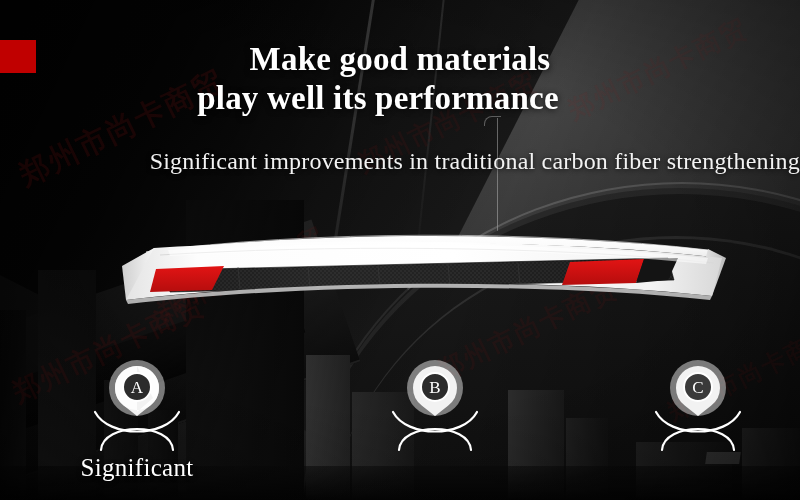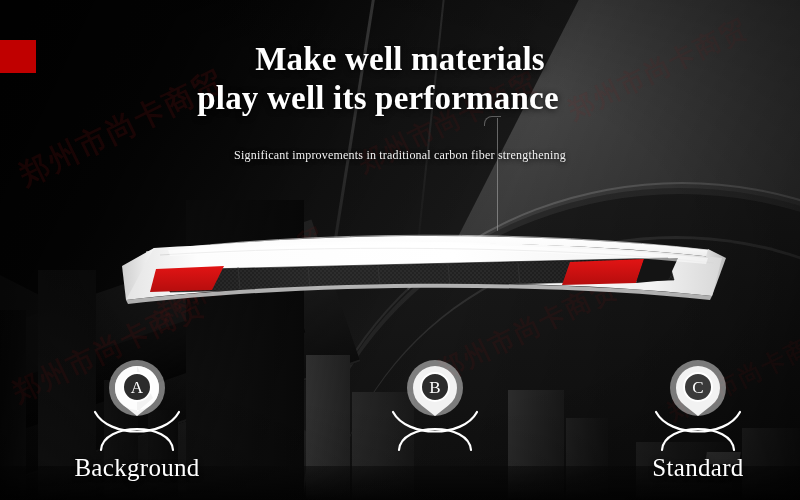--- a/index.html
+++ b/index.html
@@ -181,23 +181,23 @@
     letter-spacing: 0.2px;
     text-shadow: 0 1px 6px rgba(0,0,0,0.85);
   }
   .headline .ln { display: block; }
   .headline .ln2 { margin-left: -44px; }
 
   .subhead {
     position: absolute;
     left: 0; top: 148px;
     width: 800px;
-    text-align: center;
+    text-align: right;
     color: #f2f2f2;
-    font-size: 12px;
+    font-size: 24px;
     letter-spacing: 0.2px;
     text-shadow: 0 1px 5px rgba(0,0,0,0.85);
   }
 
   
   .product { position: absolute; left: 108px; top: 222px; width: 620px; height: 105px; }
 
   
   .badges {
     position: absolute;
@@ -272,21 +272,21 @@
 
   <div class="vignette"></div>
 
   <div class="red-block">
     <svg width="36" height="33" viewBox="0 0 36 33">
       <rect id="accentRect" x="0" y="0" width="36" height="33" fill="#c00000"></rect>
     </svg>
   </div>
 
   <div class="headline">
-    <span class="ln ln1">Make well materials</span>
+    <span class="ln ln1">Make good materials</span>
     <span class="ln ln2">play well its performance</span>
   </div>
 
   <div class="subhead">Significant improvements in traditional carbon fiber strengthening</div>
 
   <div class="product">
     <svg width="620" height="105" viewBox="0 0 620 105">
       <defs>
         <linearGradient id="topFace" x1="0" y1="0" x2="0" y2="1">
           <stop offset="0%" stop-color="#ffffff"></stop>
@@ -376,21 +376,21 @@
           <circle cx="80" cy="28" r="28" fill="#ffffff" opacity="0.45"></circle>
           <path d="M80 6 a22 22 0 1 1 -0.01 0 Z M80 6 L80 52 L96 38 Z" fill="#ffffff" opacity="0.85"></path>
           <path d="M58 28 a22 22 0 0 1 22 -22 a22 22 0 0 1 22 22 a22 22 0 0 1 -9 17.7 L80 56 L67 45.7 A22 22 0 0 1 58 28 Z" fill="#ffffff" opacity="0.9"></path>
           <circle cx="80" cy="27" r="14" fill="#2c2c2c"></circle>
           <circle cx="80" cy="27" r="14" fill="none" stroke="#ffffff" stroke-width="2"></circle>
           <text x="80" y="33" text-anchor="middle" fill="#ffffff" font-family="Liberation Serif, serif" font-size="17">A</text>
           <path d="M38 52 C52 78, 108 78, 122 52" fill="none" stroke="#ffffff" stroke-width="2.2" stroke-linecap="round"></path>
           <path d="M44 90 C46 62, 114 62, 116 90" fill="none" stroke="#ffffff" stroke-width="2.2" stroke-linecap="round"></path>
         </svg>
       </div>
-      <div class="badge-label">Background</div>
+      <div class="badge-label">Significant</div>
     </div>
 
     <div class="badge badge-b">
       <div class="badge-icon">
         <svg width="160" height="92" viewBox="0 0 160 92">
           <circle cx="80" cy="28" r="28" fill="#ffffff" opacity="0.45"></circle>
           <path d="M58 28 a22 22 0 0 1 22 -22 a22 22 0 0 1 22 22 a22 22 0 0 1 -9 17.7 L80 56 L67 45.7 A22 22 0 0 1 58 28 Z" fill="#ffffff" opacity="0.9"></path>
           <circle cx="80" cy="27" r="14" fill="#2c2c2c"></circle>
           <circle cx="80" cy="27" r="14" fill="none" stroke="#ffffff" stroke-width="2"></circle>
           <text x="80" y="33" text-anchor="middle" fill="#ffffff" font-family="Liberation Serif, serif" font-size="17">B</text>
@@ -405,17 +405,16 @@
         <svg width="160" height="92" viewBox="0 0 160 92">
           <circle cx="80" cy="28" r="28" fill="#ffffff" opacity="0.45"></circle>
           <path d="M58 28 a22 22 0 0 1 22 -22 a22 22 0 0 1 22 22 a22 22 0 0 1 -9 17.7 L80 56 L67 45.7 A22 22 0 0 1 58 28 Z" fill="#ffffff" opacity="0.9"></path>
           <circle cx="80" cy="27" r="14" fill="#3a3a3a"></circle>
           <circle cx="80" cy="27" r="14" fill="none" stroke="#ffffff" stroke-width="2"></circle>
           <text x="80" y="33" text-anchor="middle" fill="#ffffff" font-family="Liberation Serif, serif" font-size="17">C</text>
           <path d="M38 52 C52 78, 108 78, 122 52" fill="none" stroke="#ffffff" stroke-width="2.2" stroke-linecap="round"></path>
           <path d="M44 90 C46 62, 114 62, 116 90" fill="none" stroke="#ffffff" stroke-width="2.2" stroke-linecap="round"></path>
         </svg>
       </div>
-      <div class="badge-label">Standard</div>
     </div>
 
   </div>
 </div>
 
 </body></html>

